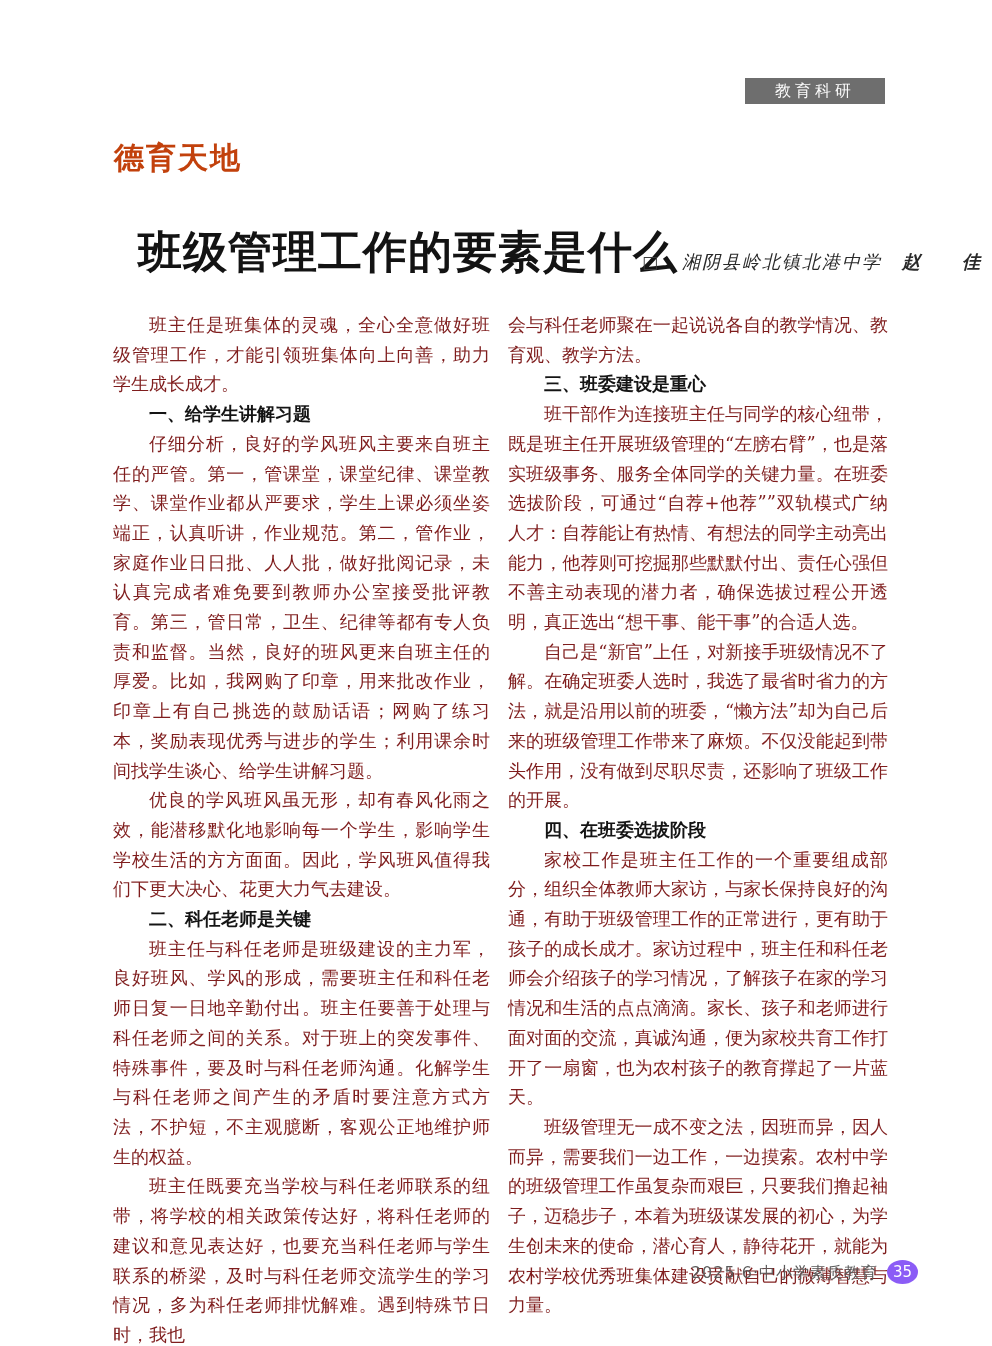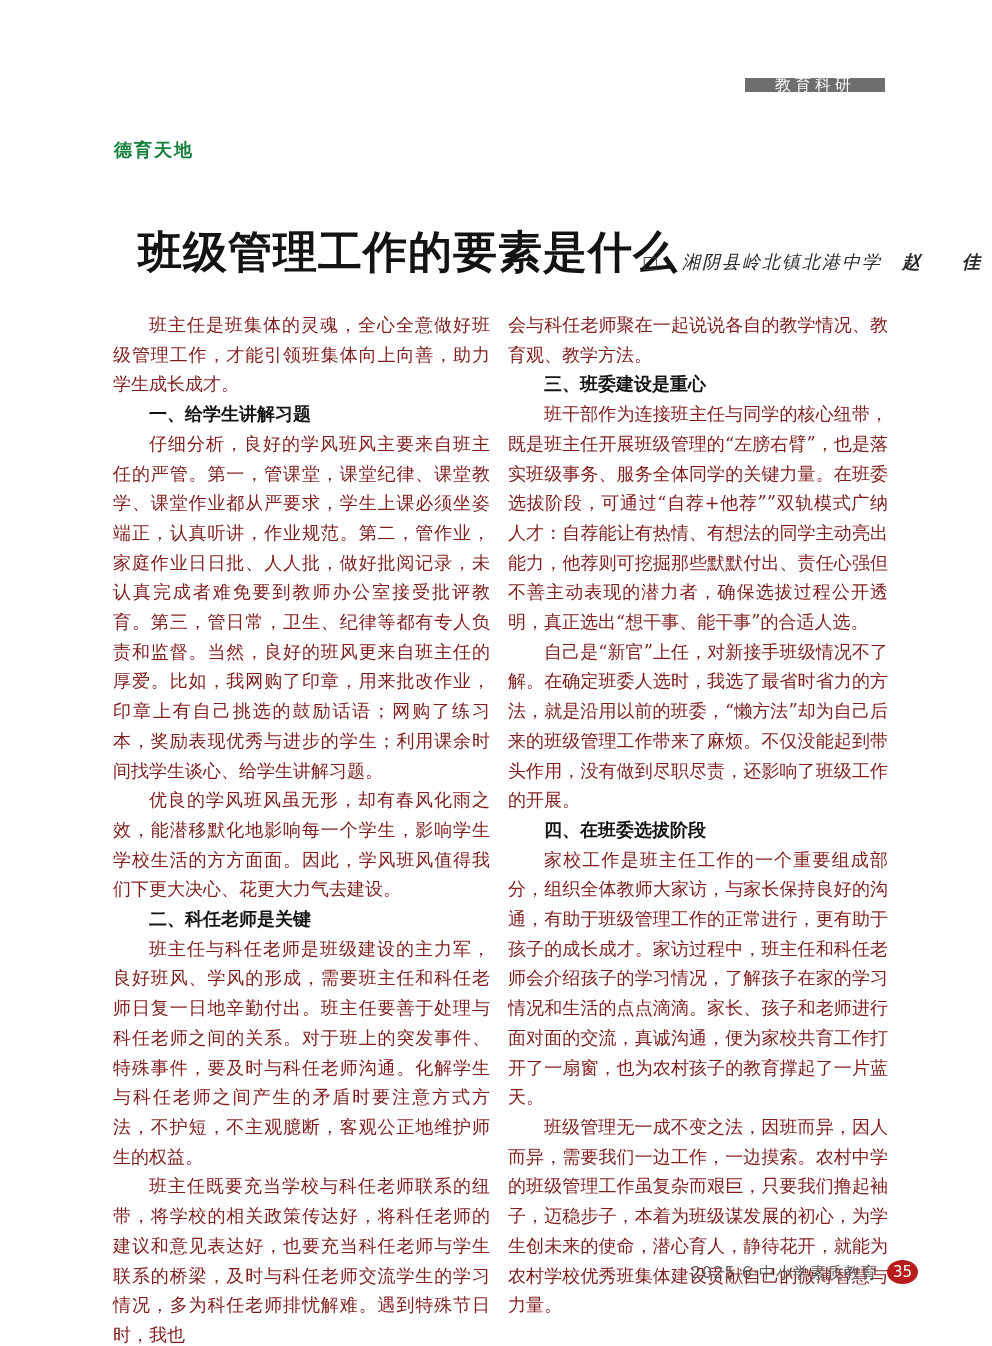--- a/index.html
+++ b/index.html
@@ -10,31 +10,31 @@
     position: relative;
     overflow: hidden;
   }
   .page {
     position: absolute; left: 0; top: 0;
     width: 992px; height: 1346px;
     background: #ffffff;
   }
   .category-badge {
     position: absolute; left: 745px; top: 78px;
-    width: 140px; height: 14px;
+    width: 140px; height: 26px;
     background: #6e6e6e; color: #fbfbfb;
     font-family: "DejaVu Sans", sans-serif;
     font-size: 16px; letter-spacing: 4px;
     display: flex; align-items: center; justify-content: center;
   }
   .column-label {
     position: absolute; left: 114px; top: 138px;
     font-family: "DejaVu Sans", sans-serif;
-    font-weight: bold; font-size: 18px;
-    color: #15803d; letter-spacing: 2px;
+    font-weight: bold; font-size: 30px;
+    color: #c2410c; letter-spacing: 2px;
   }
   .article-title {
     position: absolute; left: 0; top: 194px; width: 816px;
     text-align: center;
     font-family: "DejaVu Sans", sans-serif;
     font-weight: 900; font-size: 44px;
     color: #131313; letter-spacing: 1px;
   }
   .author-line {
     position: absolute; left: 0; top: 250px; width: 992px;
@@ -64,21 +64,21 @@
   .page-footer {
     position: absolute; top: 1260px; right: 74px;
     display: flex; align-items: flex-end; gap: 9px;
   }
   .journal-info {
     font-family: "DejaVu Sans", sans-serif;
     font-size: 16px; color: #5a5a5a; letter-spacing: 1px;
   }
   .page-number-badge {
     width: 31px; height: 24px; border-radius: 50%;
-    background: #b91c1c; color: #ffffff;
+    background: #8b5cf6; color: #ffffff;
     font-family: "DejaVu Sans", sans-serif; font-size: 15px;
     display: flex; align-items: center; justify-content: center;
   }
 </style>
 </head>
 <body>
 
 <div class="page">
 
   <div class="category-badge">教育科研</div>

